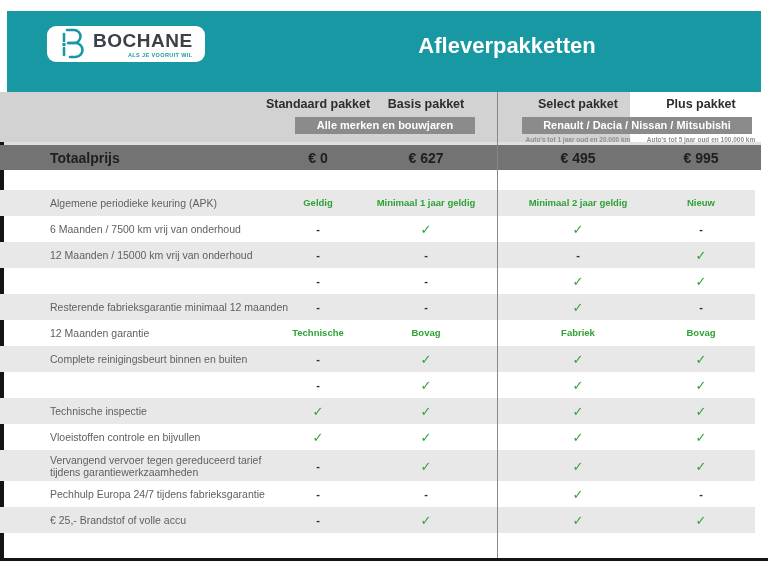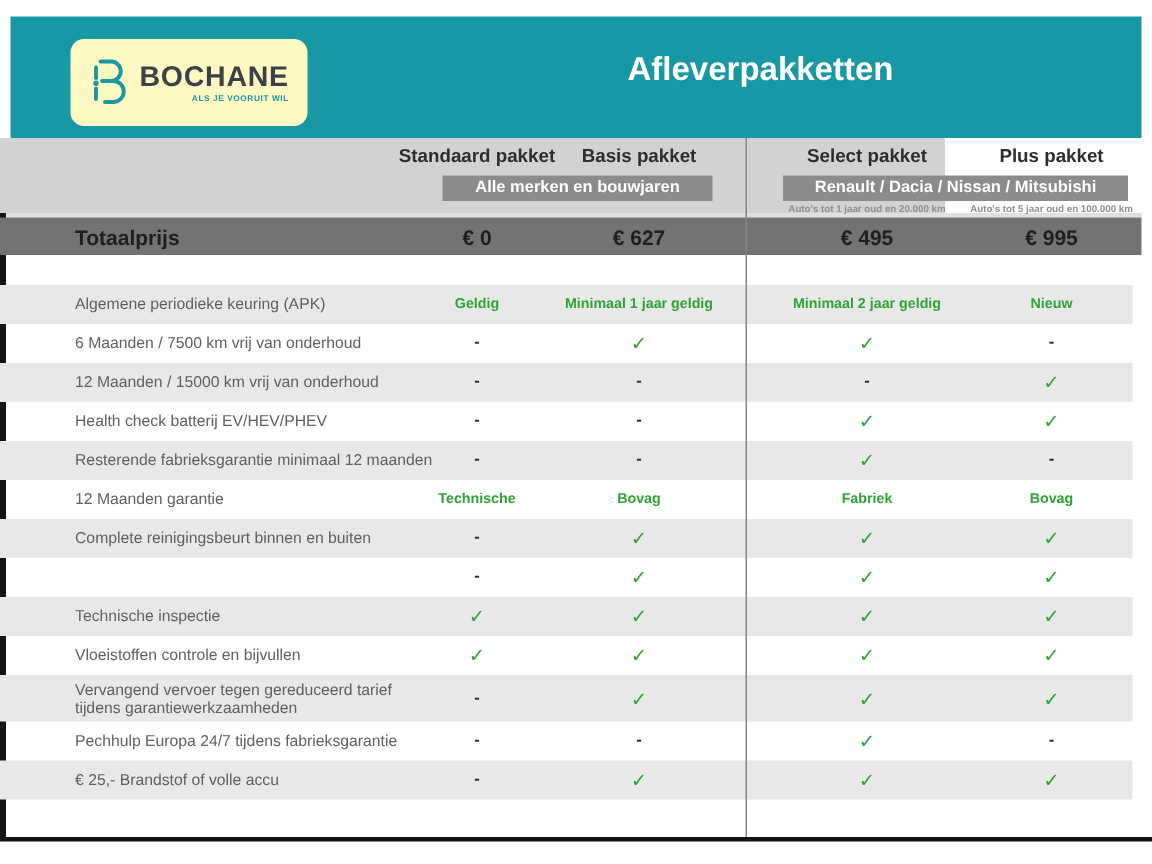--- a/index.html
+++ b/index.html
@@ -1,21 +1,21 @@
 <!DOCTYPE html>
 <html><head>
 <meta charset="utf-8">
 <style>
   html,body{margin:0;padding:0;background:#fff;}
   .page{position:relative;width:768px;height:576px;background:#ffffff;overflow:hidden;
         font-family:"Liberation Sans","DejaVu Sans",sans-serif;
         --teal:#1898A3;--green:#2FA236;--badge:#8B8B8B;}
   
   .teal-band{position:absolute;left:7px;top:11px;width:754px;height:81px;background:var(--teal);}
-  .logo-card{position:absolute;left:40px;top:15px;width:158px;height:58px;background:#fef9c3;border-radius:9px;
+  .logo-card{position:absolute;left:40px;top:15px;width:158px;height:36px;background:#ffffff;border-radius:9px;
              display:flex;align-items:center;padding-left:10px;box-sizing:border-box;}
   .logo-icon{width:30px;height:38px;color:var(--teal);flex:0 0 auto;}
   .logo-text{margin-left:6px;}
   .brand{font-size:19px;font-weight:700;color:#3A4149;letter-spacing:.5px;line-height:20px;}
   .tagline{font-size:5.5px;font-weight:700;color:var(--teal);text-align:right;letter-spacing:.4px;margin-top:1px;}
   .title{position:absolute;left:500px;top:22px;transform:translateX(-50%);
          font-size:22px;font-weight:700;color:#ffffff;white-space:nowrap;}
   
   .band-head{position:absolute;left:0;top:92px;width:630px;height:50px;background:#d2d2d2;z-index:4;}
   .col-head{position:absolute;top:5px;width:150px;text-align:center;font-size:12.5px;font-weight:700;color:#2d2d2d;white-space:nowrap;}
@@ -109,21 +109,20 @@
         <div class="cell c4 dash">-</div>
       </div>
       <div class="row gray">
         <div class="row-label">12 Maanden / 15000 km vrij van onderhoud</div>
         <div class="cell c1 dash">-</div>
         <div class="cell c2 dash">-</div>
         <div class="cell c3 dash">-</div>
         <div class="cell c4 check">✓</div>
       </div>
       <div class="row white">
-        <div class="row-label">Health check batterij EV/HEV/PHEV</div>
         <div class="cell c1 dash">-</div>
         <div class="cell c2 dash">-</div>
         <div class="cell c3 check">✓</div>
         <div class="cell c4 check">✓</div>
       </div>
       <div class="row gray">
         <div class="row-label">Resterende fabrieksgarantie minimaal 12 maanden</div>
         <div class="cell c1 dash">-</div>
         <div class="cell c2 dash">-</div>
         <div class="cell c3 check">✓</div>

